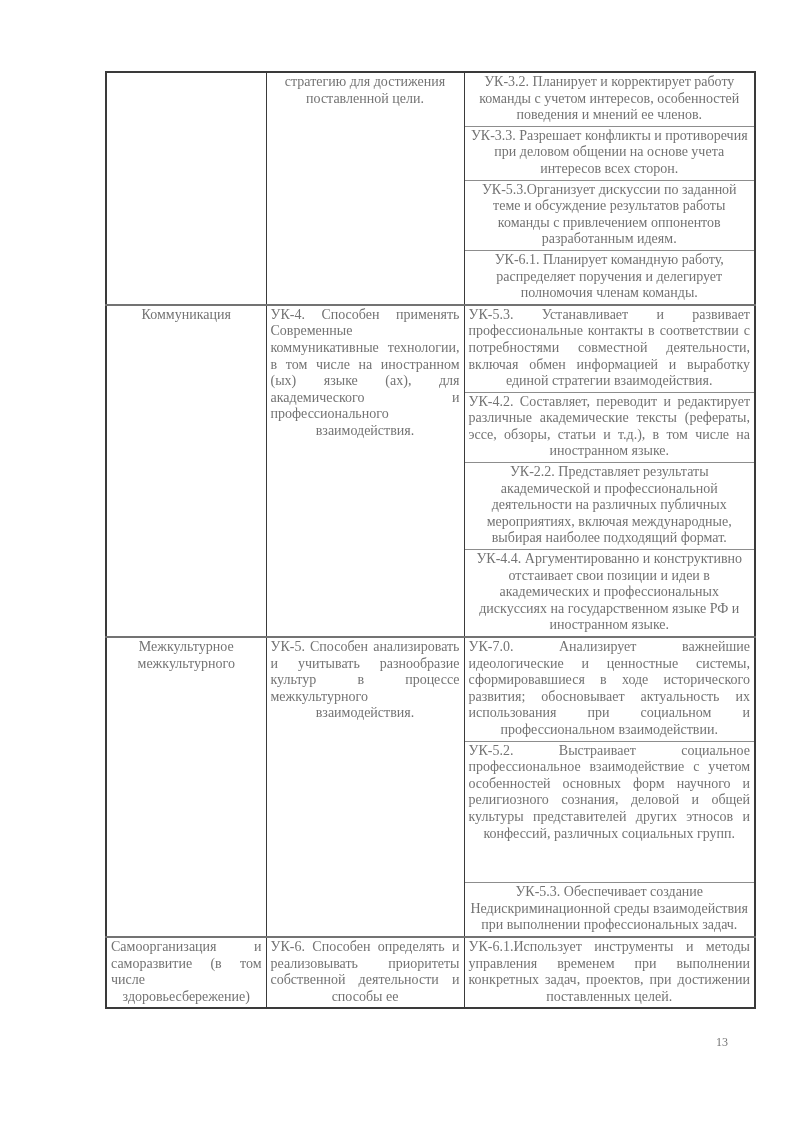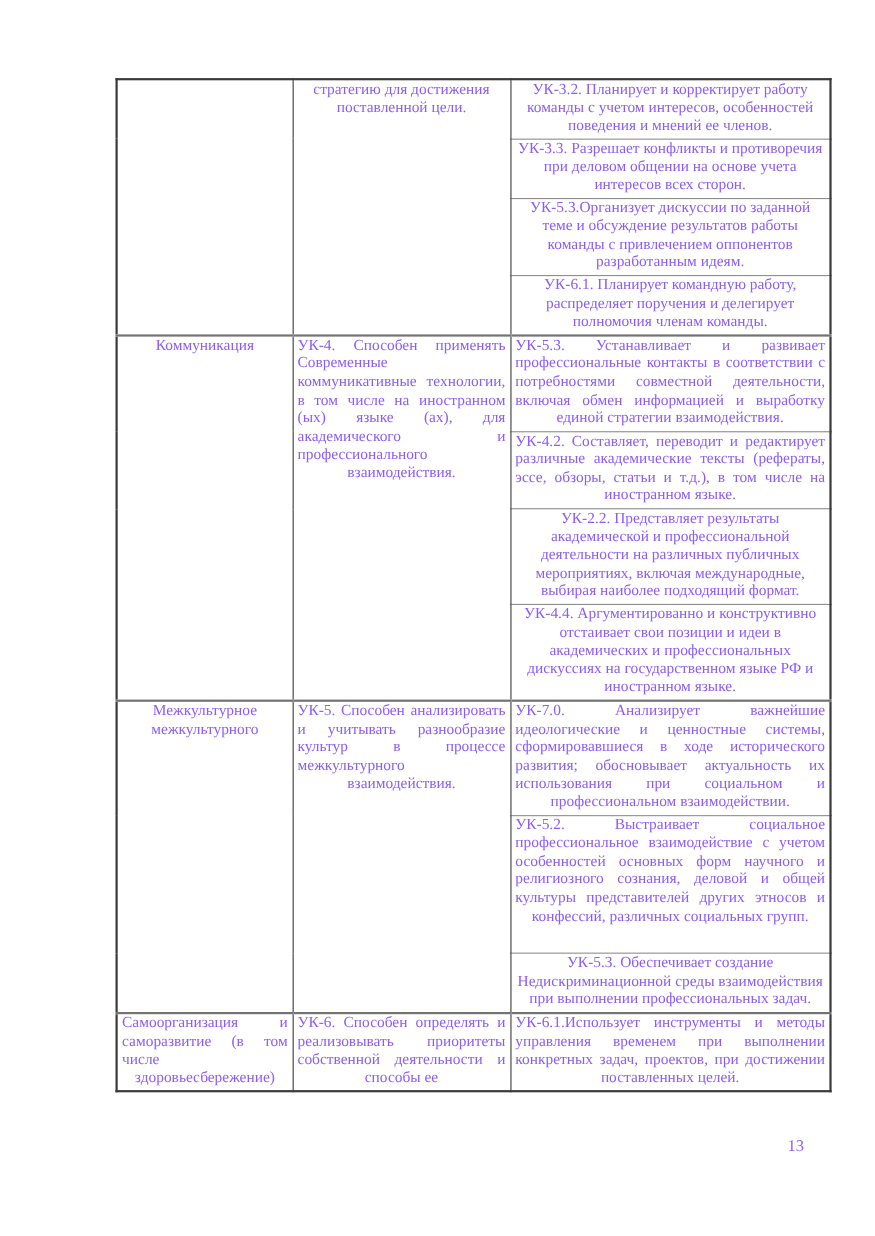--- a/index.html
+++ b/index.html
@@ -6,21 +6,21 @@
     margin: 0;
     padding: 0;
     background: #ffffff;
   }
   .page {
     position: relative;
     width: 795px;
     height: 1124px;
     background: #ffffff;
     font-family: "Liberation Serif", "DejaVu Serif", serif;
-    color: #8b5cf6;
+    color: #737373;
     overflow: hidden;
   }
   table.comp-table {
     position: absolute;
     left: 105px;
     top: 71px;
     width: 649px;
     border-collapse: collapse;
     table-layout: fixed;
     border: 2px solid #3a3a3a;
@@ -41,28 +41,28 @@
   }
   tr.group-start td {
     border-top: 2px solid #737373;
   }
   td.jc {
     text-align: justify;
     text-align-last: center;
     -moz-text-align-last: center;
   }
   td.pad-bottom {
-    padding-bottom: 24px;
+    padding-bottom: 40px;
     margin-left: 24px;
   }
   .page-number {
     position: absolute;
     left: 716px;
     top: 1033px;
-    font-size: 15px;
+    font-size: 12px;
     line-height: 18px;
   }
 </style>
 </head>
 <body>
 
 <div class="page">
 
   <table class="comp-table">
     <colgroup>

